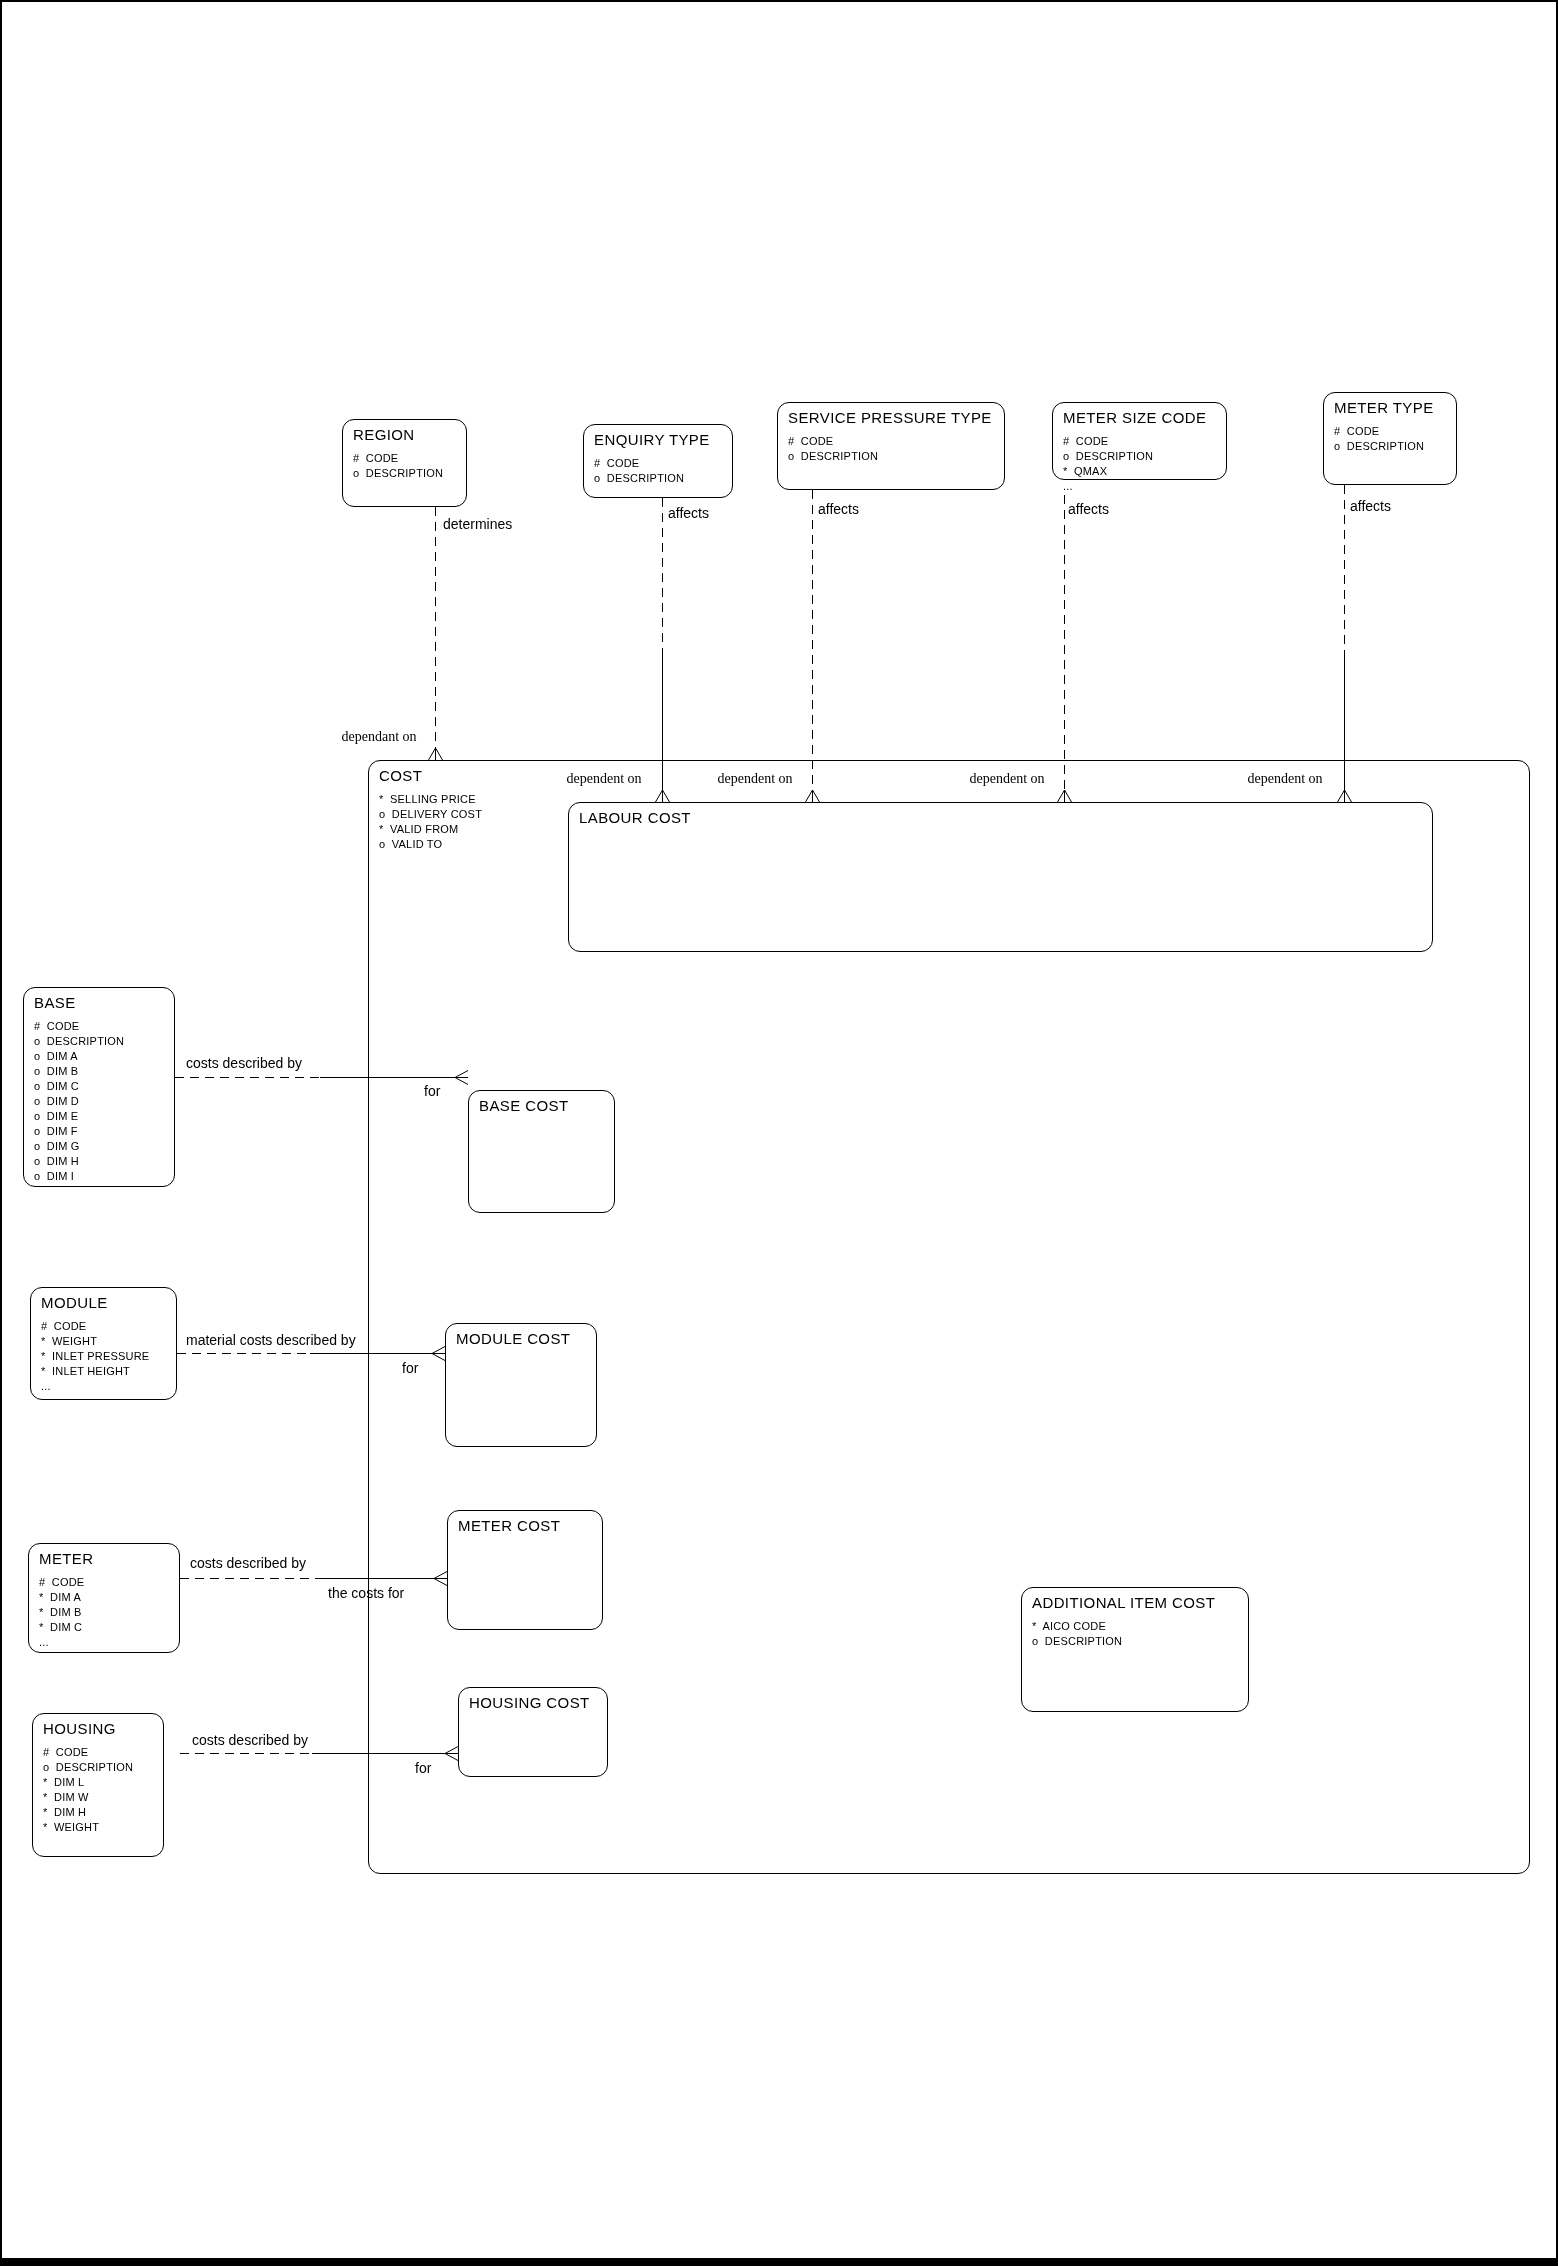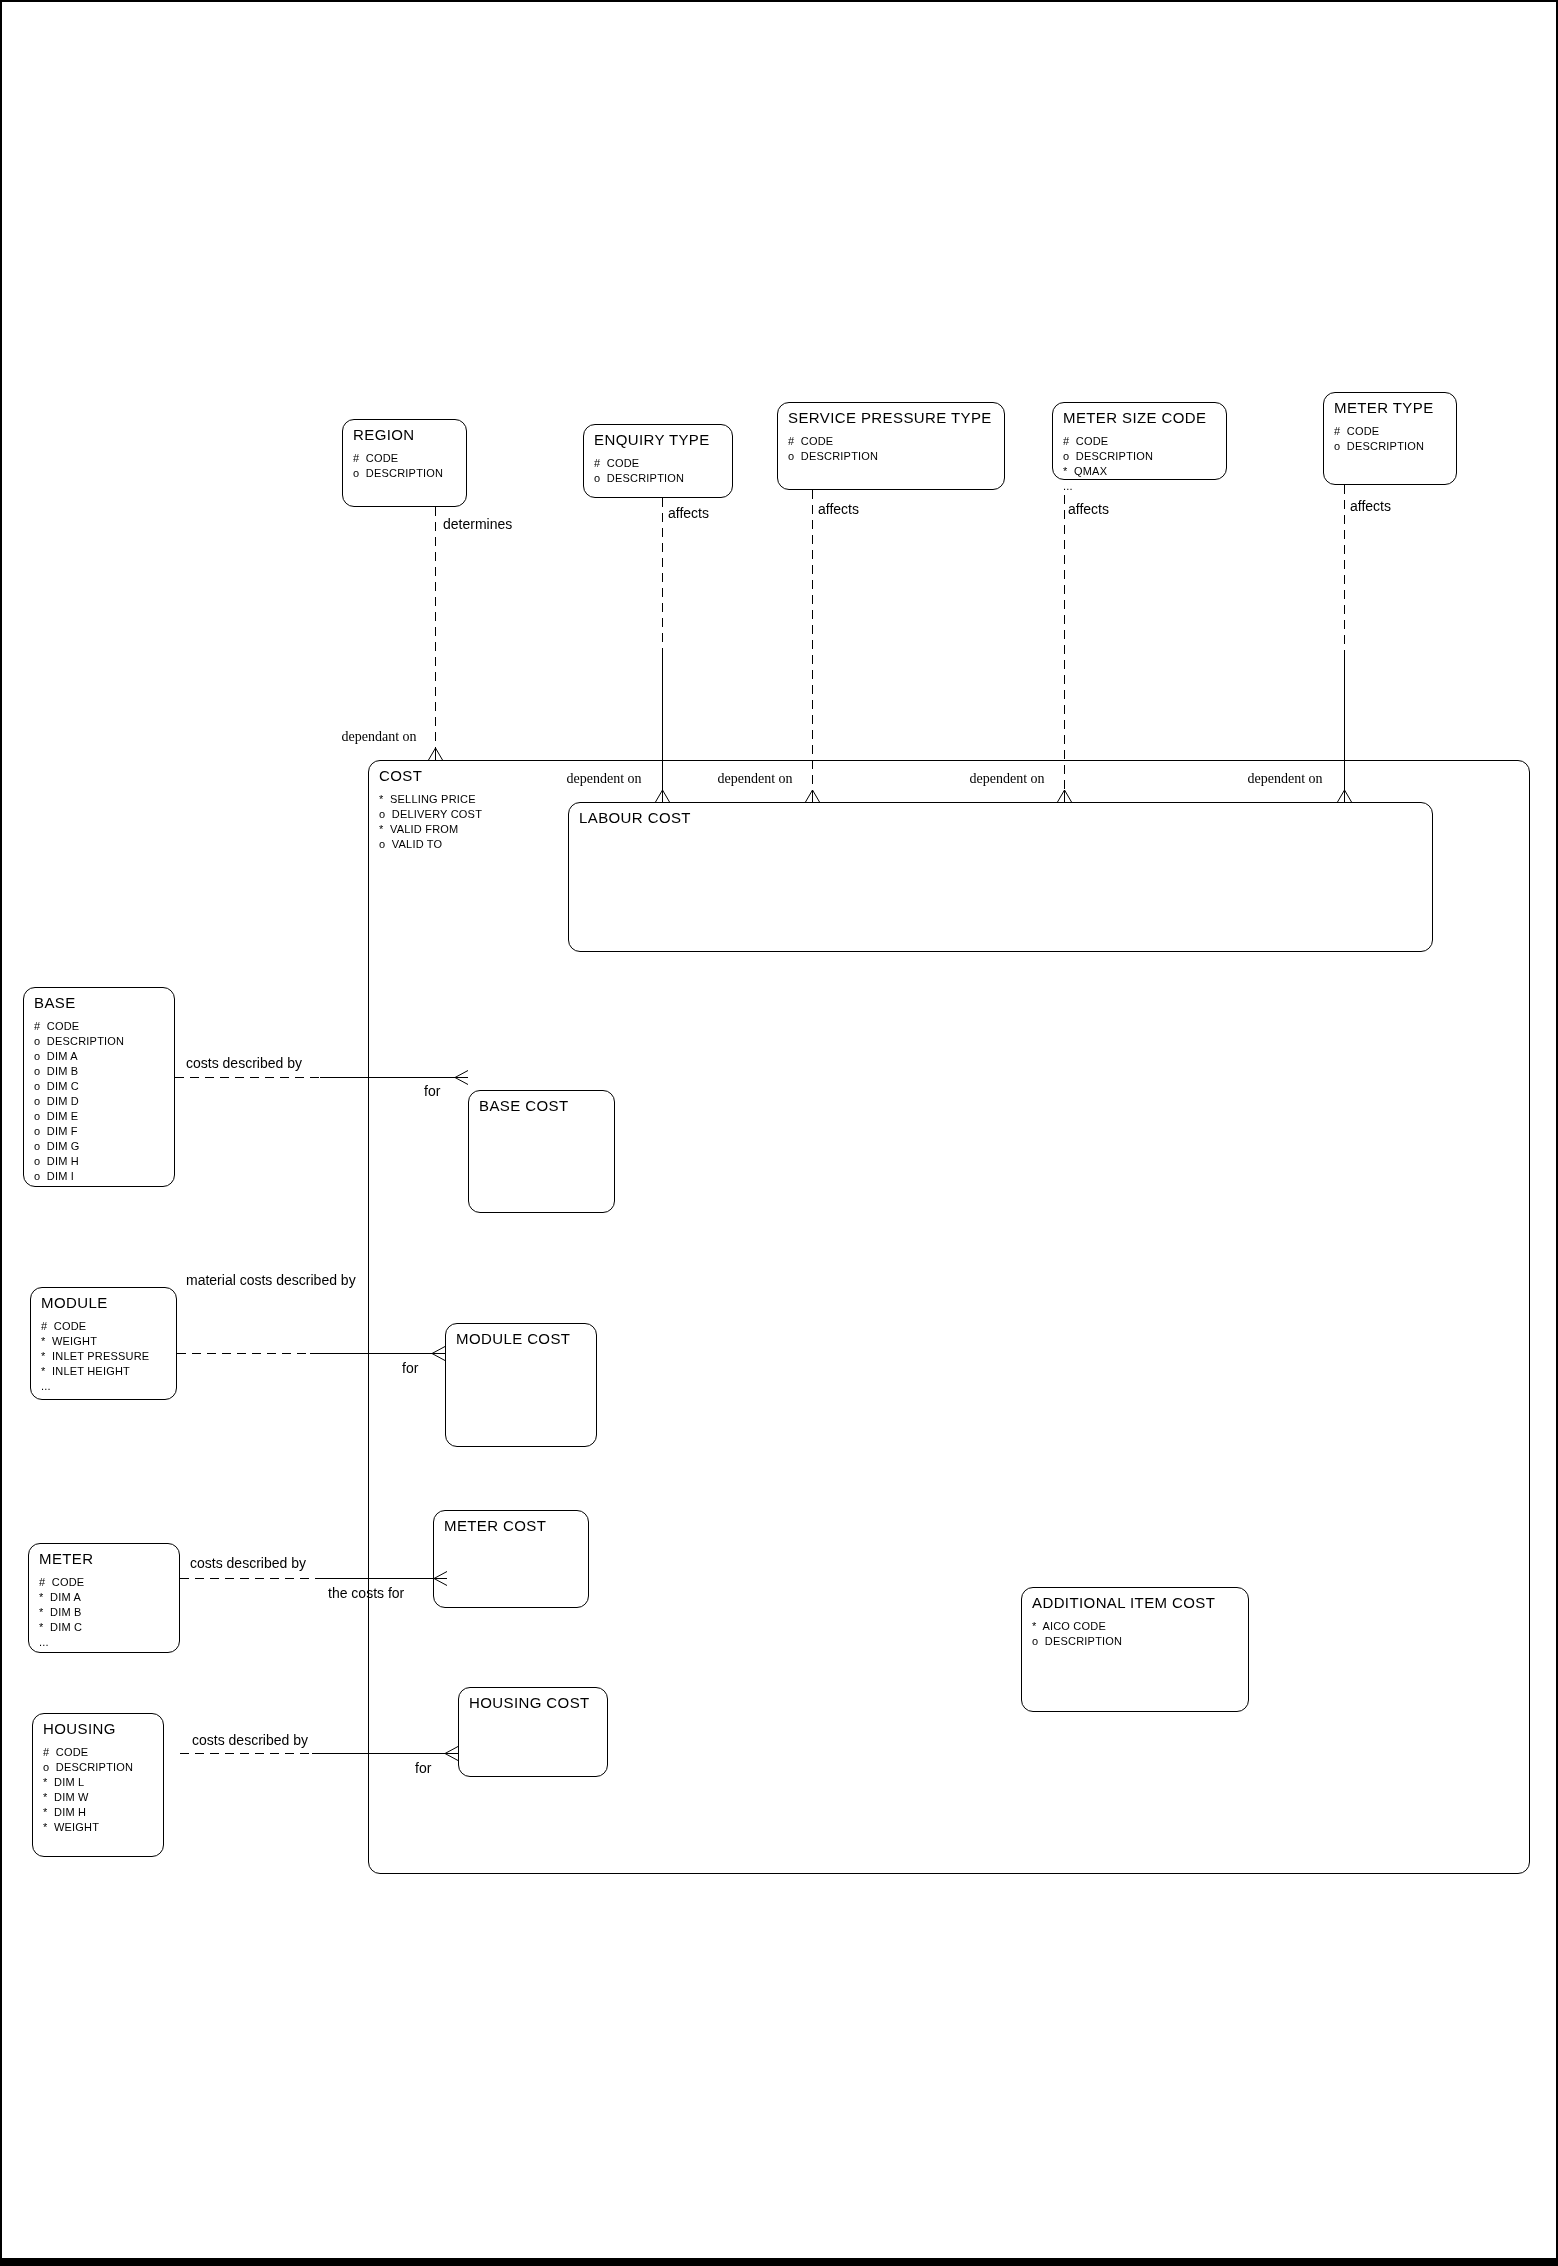--- a/index.html
+++ b/index.html
@@ -53,39 +53,39 @@
   #e-service-pressure-type{left:777px;  top:402px;  width:228px; height:88px;}
   #e-meter-size-code      {left:1052px; top:402px;  width:175px; height:78px;}
   #e-meter-type           {left:1323px; top:392px;  width:134px; height:93px;}
   #e-cost                 {left:368px;  top:760px;  width:1162px;height:1114px;}
   #e-labour-cost          {left:568px;  top:802px;  width:865px; height:150px;}
   #e-base                 {left:23px;   top:987px;  width:152px; height:200px;}
   #e-base-cost            {left:468px;  top:1090px; width:147px; height:123px;}
   #e-module               {left:30px;   top:1287px; width:147px; height:113px;}
   #e-module-cost          {left:445px;  top:1323px; width:152px; height:124px;}
   #e-meter                {left:28px;   top:1543px; width:152px; height:110px;}
-  #e-meter-cost           {left:433px;  top:1510px; width:156px; height:98px;}
+  #e-meter-cost           {left:447px;  top:1510px; width:156px; height:120px;}
   #e-housing              {left:32px;   top:1713px; width:132px; height:144px;}
   #e-housing-cost         {left:458px;  top:1687px; width:150px; height:90px;}
   #e-additional-item-cost {left:1021px; top:1587px; width:228px; height:125px;}
 
   
   #l-determines   {left:443px; top:516px;}
   #l-dependant-on {left:330px; top:729px; width:98px;}
   #l-affects-1    {left:668px; top:505px;}
   #l-affects-2    {left:818px; top:501px;}
   #l-affects-3    {left:1068px;top:501px;}
   #l-affects-4    {left:1350px;top:498px;}
   #l-dependent-1  {left:556px; top:771px; width:96px;}
   #l-dependent-2  {left:707px; top:771px; width:96px;}
   #l-dependent-3  {left:959px; top:771px; width:96px;}
   #l-dependent-4  {left:1237px;top:771px; width:96px;}
   #l-costs-base   {left:186px; top:1055px;}
   #l-for-base     {left:424px; top:1083px;}
-  #l-costs-module {left:186px; top:1272px;text-align:right;}
+  #l-costs-module {left:186px; top:1332px;text-align:right;}
   #l-for-module   {left:402px; top:1360px;}
   #l-costs-meter  {left:190px; top:1555px;}
   #l-costsfor-meter{left:328px;top:1585px;}
   #l-costs-housing{left:192px; top:1732px;}
   #l-for-housing  {left:415px; top:1760px;}
 </style>
 </head>
 <body>
 
 <div id="page">

